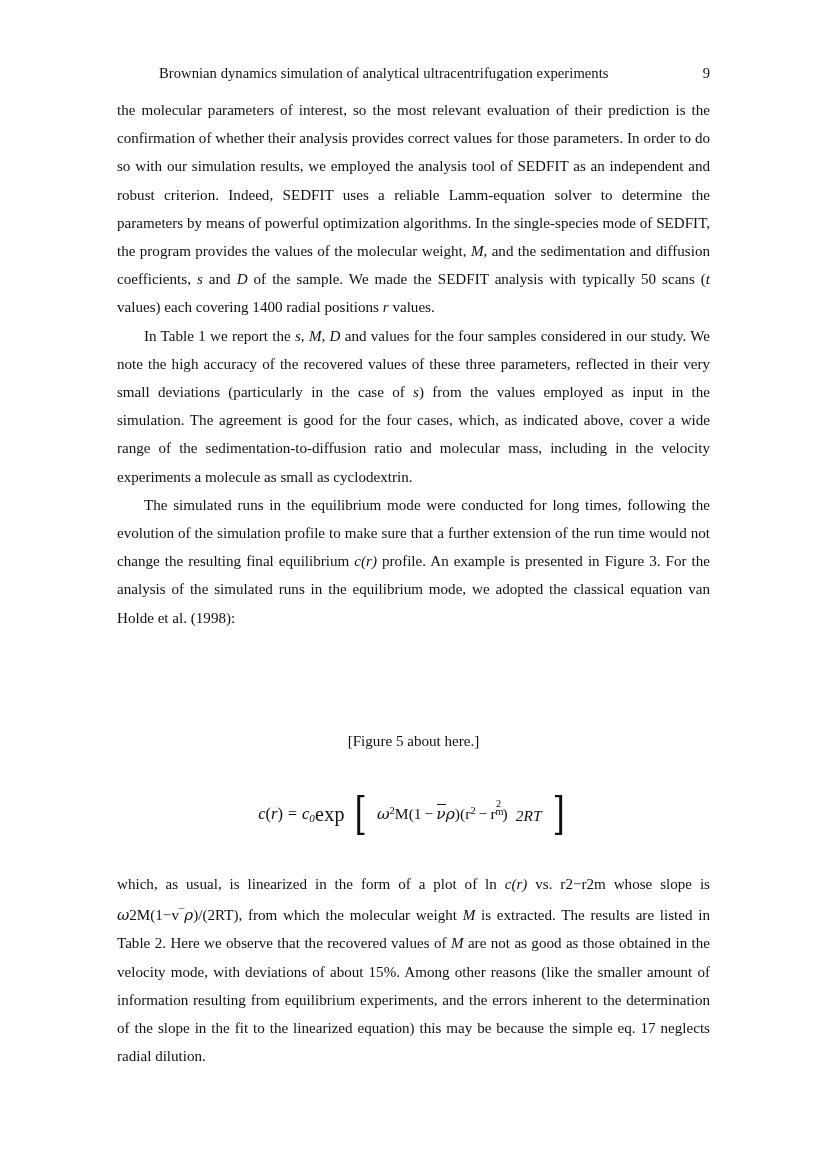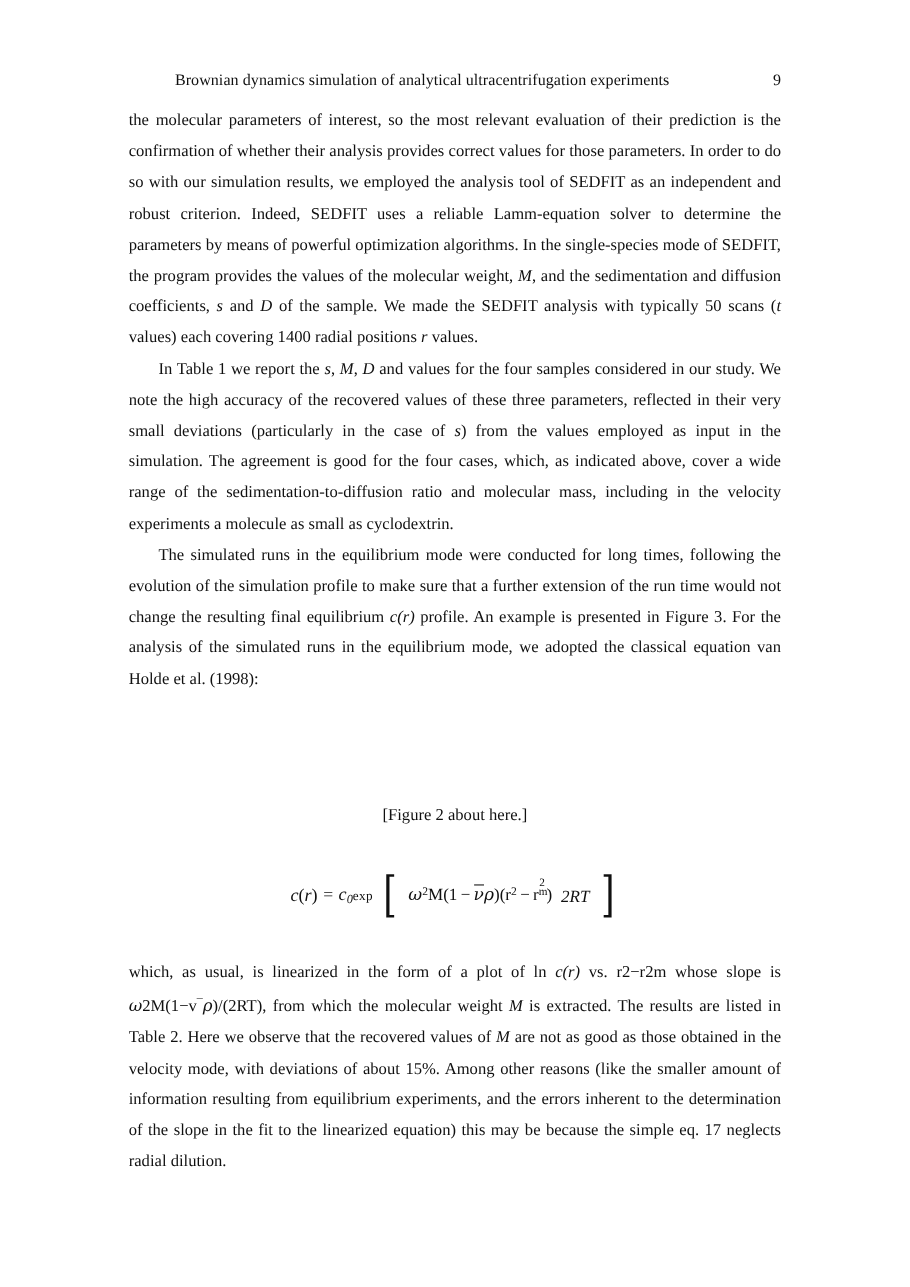--- a/index.html
+++ b/index.html
@@ -101,21 +101,21 @@
   .op { margin: 0 5px; }
   .opnarrow { margin: 0 3px; }
 
   .lhs { font-size: 16.5px; white-space: nowrap; }
   .sub { font-size: 0.68em; vertical-align: -0.28em; }
   .sup { font-size: 0.68em; vertical-align: 0.46em; }
 
   .expword {
     font-style: normal;
     font-family: "Liberation Serif", serif;
-    font-size: 12px;
+    font-size: 20px;
     margin-left: 0;
     letter-spacing: 0.3px;
   }
 
   .brk {
     display: inline-block;
     font-size: 44px;
     line-height: 0.82;
     font-family: "DejaVu Serif", serif;
     font-weight: 300;
@@ -203,21 +203,21 @@
     <span class="runhead-page">9</span>
   </div>
 
   <div class="textblock">
     <p class="para"><span>the molecular parameters of interest, so the most relevant evaluation of their prediction is the confirmation of whether their analysis provides correct values for those parameters. In order to do so with our simulation results, we employed the analysis tool of SEDFIT as an independent and robust criterion. Indeed, SEDFIT uses a reliable Lamm-equation solver to determine the parameters by means of powerful optimization algorithms. In the single-species mode of SEDFIT, the program provides the values of the molecular weight, </span><span class="it">M</span><span>, and the sedimentation and diffusion coefficients, </span><span class="it">s</span><span> and </span><span class="it">D</span><span> of the sample. We made the SEDFIT analysis with typically 50 scans (</span><span class="it">t</span><span> values) each covering 1400 radial positions </span><span class="it">r</span><span> values.</span></p>
     <p class="para indent"><span>In Table 1 we report the </span><span class="it">s</span><span>, </span><span class="it">M</span><span>, </span><span class="it">D</span><span> and values for the four samples considered in our study. We note the high accuracy of the recovered values of these three parameters, reflected in their very small deviations (particularly in the case of </span><span class="it">s</span><span>) from the values employed as input in the simulation. The agreement is good for the four cases, which, as indicated above, cover a wide range of the sedimentation-to-diffusion ratio and molecular mass, including in the velocity experiments a molecule as small as cyclodextrin.</span></p>
     <p class="para indent"><span>The simulated runs in the equilibrium mode were conducted for long times, following the evolution of the simulation profile to make sure that a further extension of the run time would not change the resulting final equilibrium </span><span class="it">c(r)</span><span> profile. An example is presented in Figure 3. For the analysis of the simulated runs in the equilibrium mode, we adopted the classical equation van Holde et al. (1998):</span></p>
   </div>
 
   <div class="figcallout">
-    <span>[Figure 2 about here.]</span>
+    <span>[Figure 5 about here.]</span>
   </div>
 
   <div class="equation">
     <span class="eqinner">
 
       <span class="lhs">
         <span class="mi">c</span><span class="mup">(</span><span class="mi">r</span><span class="mup">)</span>
       </span>
 
       <span class="mup op">=</span>

